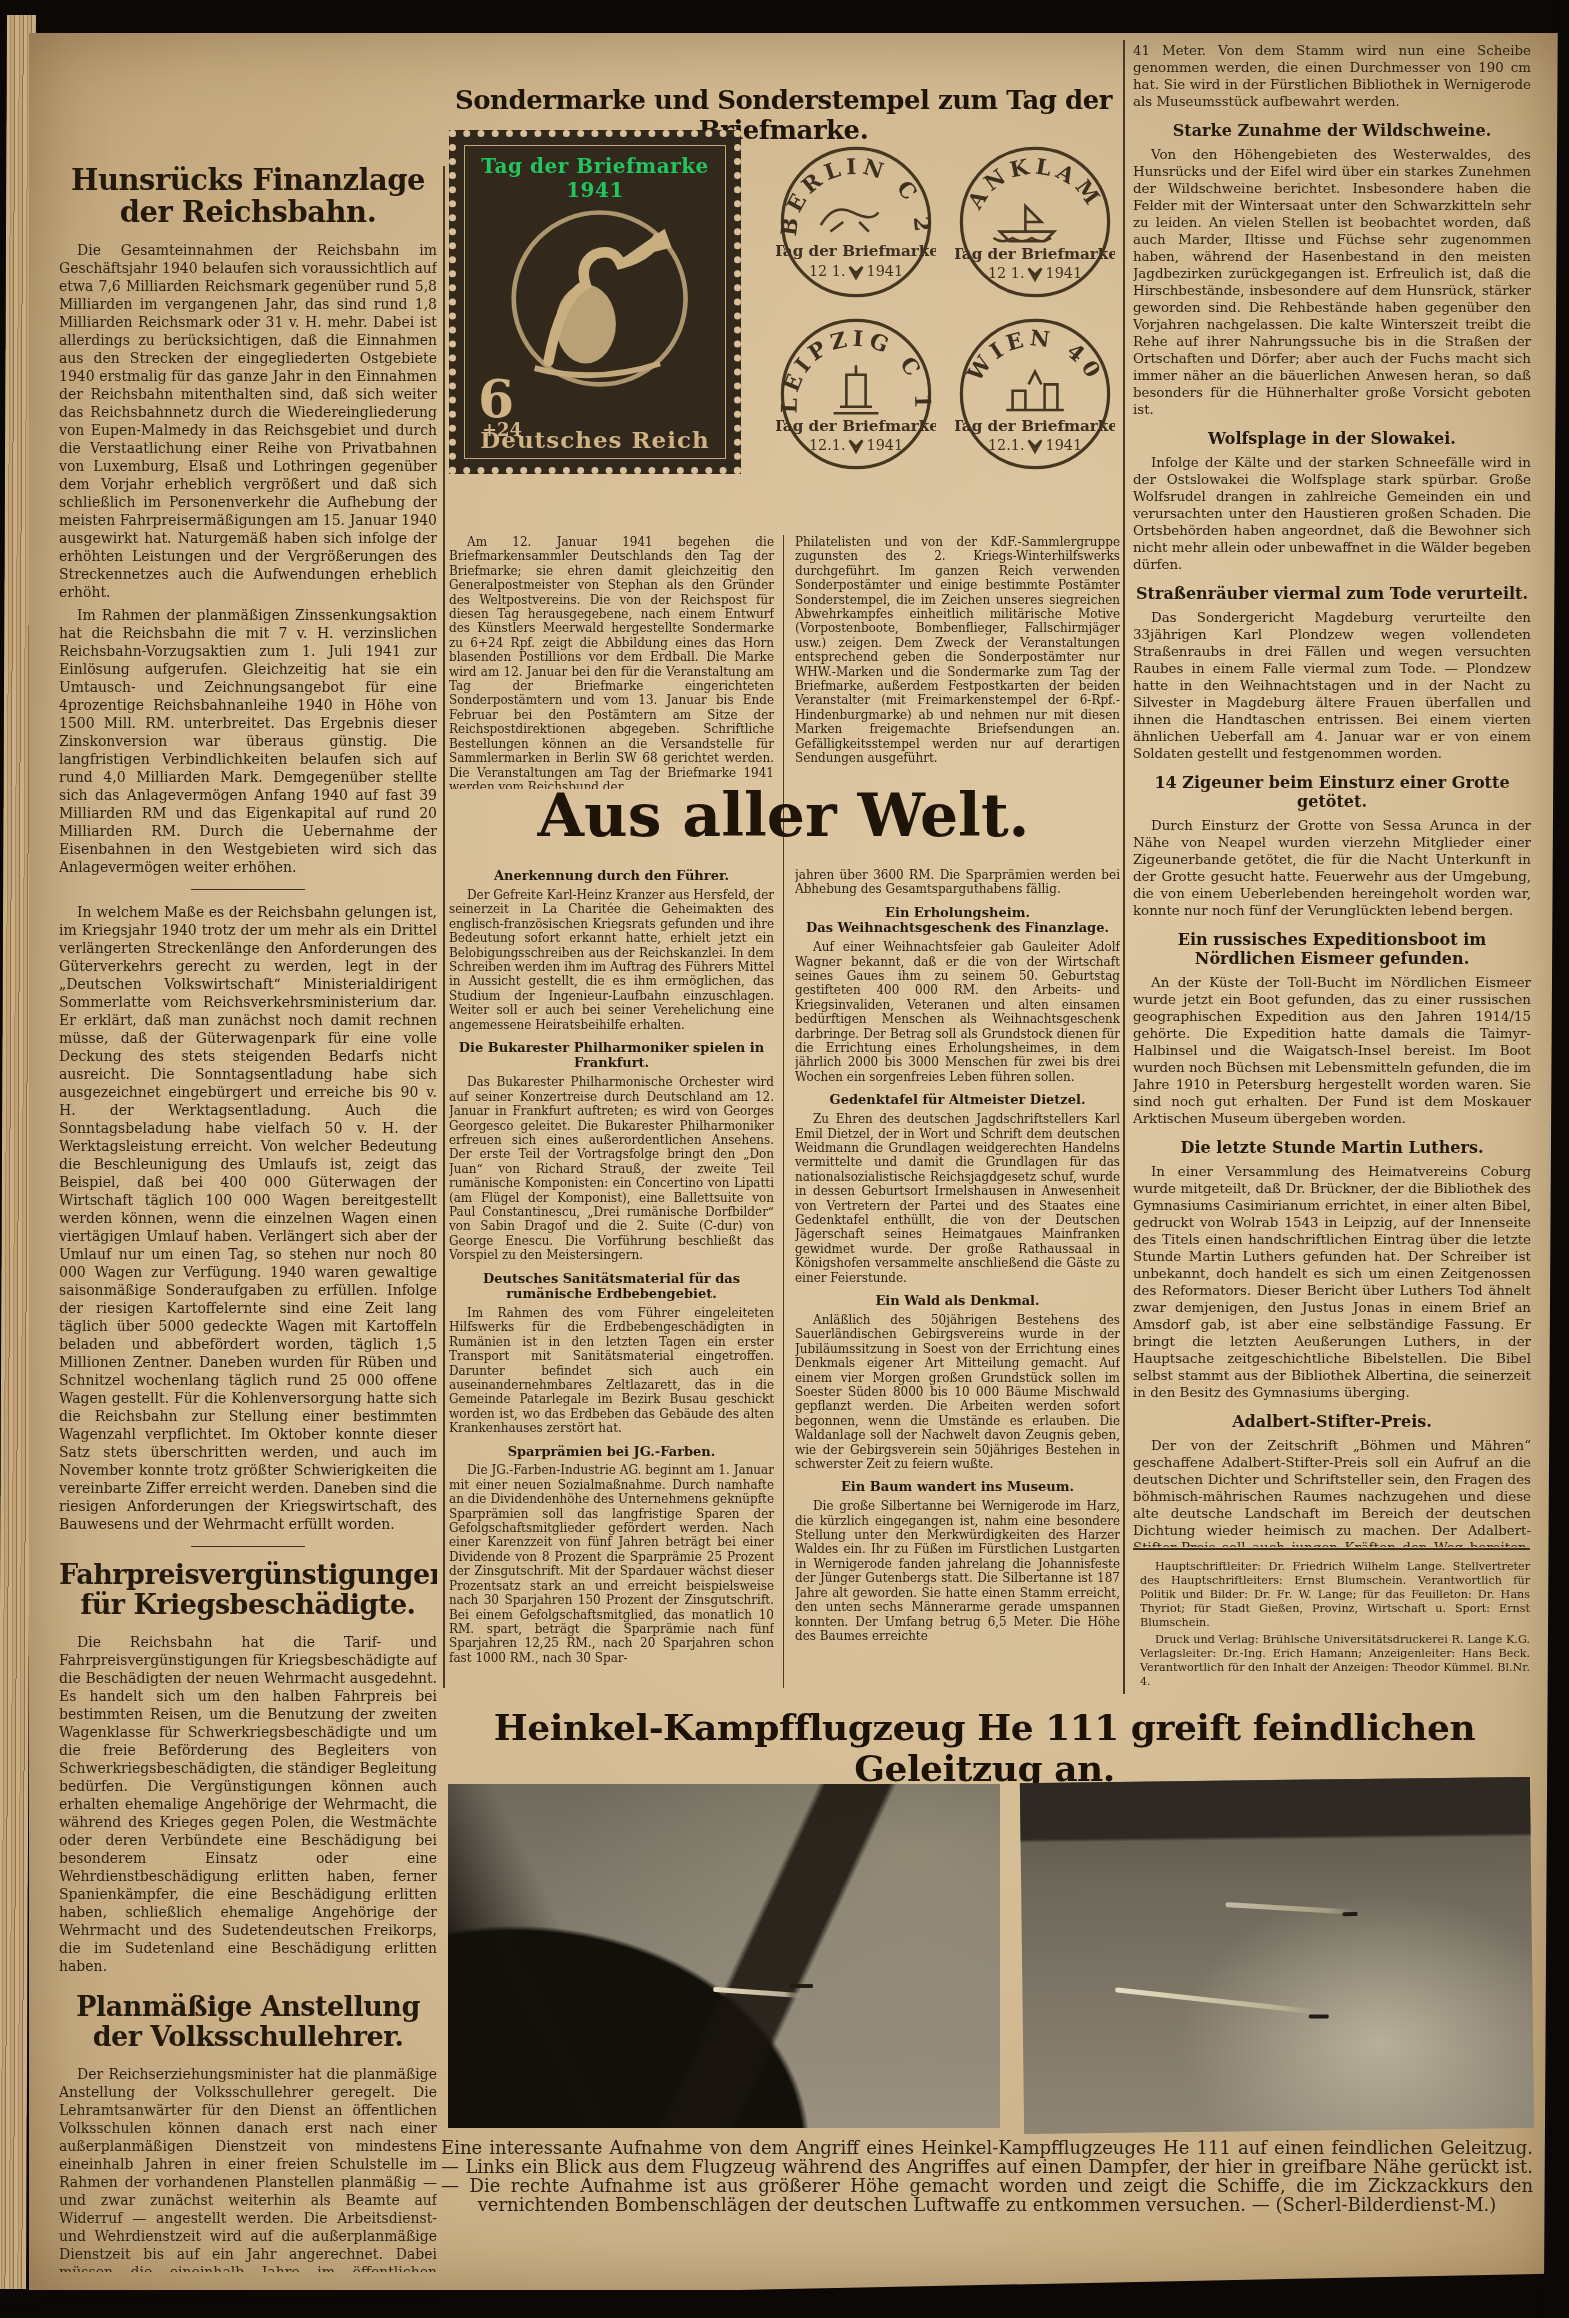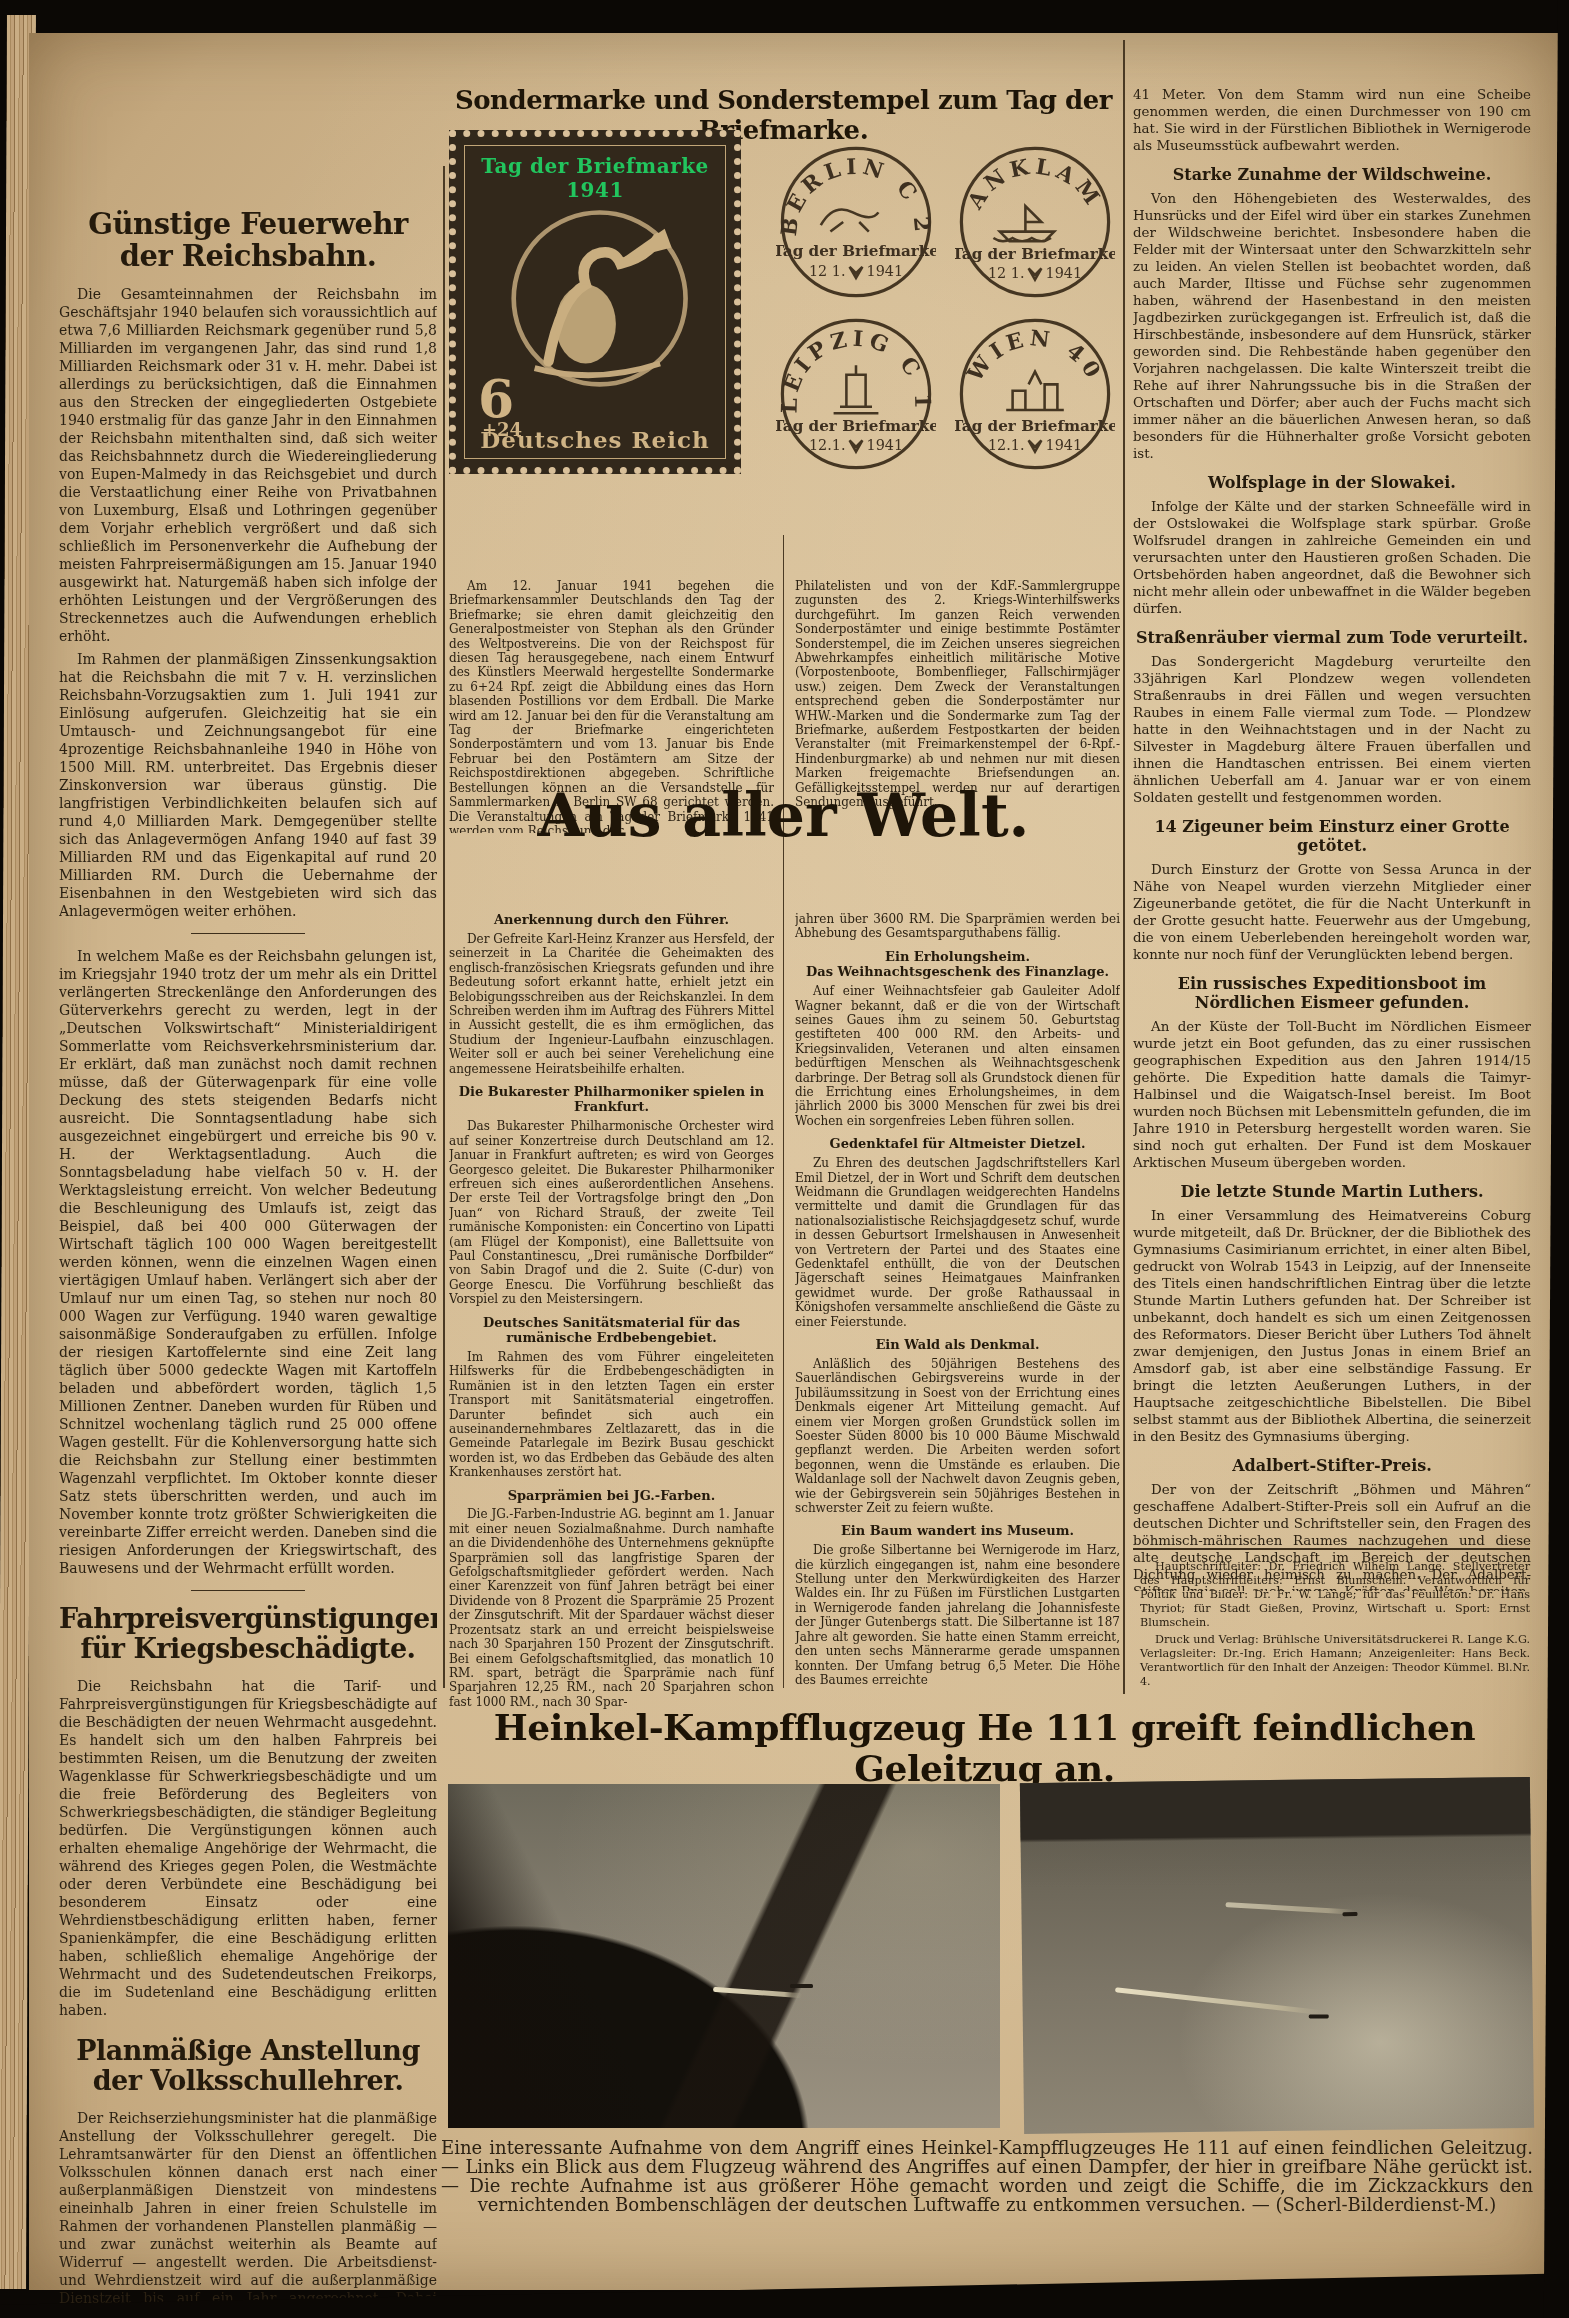--- a/index.html
+++ b/index.html
@@ -19,21 +19,21 @@
     transform:rotate(.25deg);}
   .wedge-bottom{position:absolute;left:-10px;top:2305px;width:1639px;height:99px;background:#0b0805;
     transform:rotate(-1.15deg);transform-origin:left top;}
   .wedge-right{position:absolute;left:1558px;top:-5px;width:40px;height:2334px;background:#0b0805;
     transform:rotate(.35deg);transform-origin:left top;}
   
   .vrule{position:absolute;width:1.5px;background:#4a3a24;}
   .divider-short{width:114px;height:0;border-top:1.5px solid #3c2e1b;margin:13px auto 13px auto;}
   .rule-impressum{position:absolute;left:1133px;top:1548px;width:397px;height:0;border-top:2px solid #3c2e1b;}
   
-  .flowcol{position:absolute;overflow:hidden;margin-top:44px;}
+  .flowcol{position:absolute;overflow:hidden;}
   p.body{margin:0 0 5px 0;text-align:justify;text-indent:18px;}
   .col-left{left:59px;top:164px;width:378px;height:2108px;font-size:14px;line-height:18px;}
   .col-right{left:1133px;top:42px;width:398px;height:1505px;font-size:13.4px;line-height:17px;}
   .wcol{width:325px;height:822px;font-size:12px;line-height:14.4px;}
   .fcol{width:325px;height:254px;font-size:12px;line-height:14.4px;}
   .head-xl{font-weight:bold;text-align:center;margin:0 0 13px 0;color:#241a0c;letter-spacing:-0.5px;}
   .col-left .h1{font-size:29px;line-height:32px;}
   .col-left .h2{font-size:33px;line-height:36px;margin-top:55px;}
   .col-left .h3{font-size:27px;line-height:30px;margin-top:4px;}
   .subhead{font-weight:bold;text-align:center;font-size:16px;line-height:19px;margin:11px 0 6px 0;color:#241a0c;}
@@ -93,21 +93,21 @@
 <div id="page">
   <div class="edge-stack"></div>
   <div class="paper"></div>
 
   <div class="vrule" style="left:443px;top:166px;height:1522px;"></div>
   <div class="vrule" style="left:783px;top:535px;height:1153px;width:1px;"></div>
   <div class="vrule" style="left:1123px;top:40px;height:1654px;"></div>
 
   <div class="flowcol col-left">
     <div>
-      <h2 class="head-xl h1">Günstige Feuerwehr der Reichsbahn.</h2>
+      <h2 class="head-xl h1">Hunsrücks Finanzlage der Reichsbahn.</h2>
       <p class="body">Die Gesamteinnahmen der Reichsbahn im Geschäftsjahr 1940 belaufen sich voraussichtlich auf etwa 7,6 Milliarden Reichsmark gegenüber rund 5,8 Milliarden im vergangenen Jahr, das sind rund 1,8 Milliarden Reichsmark oder 31 v. H. mehr. Dabei ist allerdings zu berücksichtigen, daß die Einnahmen aus den Strecken der eingegliederten Ostgebiete 1940 erstmalig für das ganze Jahr in den Einnahmen der Reichsbahn mitenthalten sind, daß sich weiter das Reichsbahnnetz durch die Wiedereingliederung von Eupen-Malmedy in das Reichsgebiet und durch die Verstaatlichung einer Reihe von Privatbahnen von Luxemburg, Elsaß und Lothringen gegenüber dem Vorjahr erheblich vergrößert und daß sich schließlich im Personenverkehr die Aufhebung der meisten Fahrpreisermäßigungen am 15. Januar 1940 ausgewirkt hat. Naturgemäß haben sich infolge der erhöhten Leistungen und der Vergrößerungen des Streckennetzes auch die Aufwendungen erheblich erhöht.</p>
       <p class="body">Im Rahmen der planmäßigen Zinssenkungsaktion hat die Reichsbahn die mit 7 v. H. verzinslichen Reichsbahn-Vorzugsaktien zum 1. Juli 1941 zur Einlösung aufgerufen. Gleichzeitig hat sie ein Umtausch- und Zeichnungsangebot für eine 4prozentige Reichsbahnanleihe 1940 in Höhe von 1500 Mill. RM. unterbreitet. Das Ergebnis dieser Zinskonversion war überaus günstig. Die langfristigen Verbindlichkeiten belaufen sich auf rund 4,0 Milliarden Mark. Demgegenüber stellte sich das Anlagevermögen Anfang 1940 auf fast 39 Milliarden RM und das Eigenkapital auf rund 20 Milliarden RM. Durch die Uebernahme der Eisenbahnen in den Westgebieten wird sich das Anlagevermögen weiter erhöhen.</p>
     </div>
     <div class="divider-short"></div>
     <div>
       <p class="body">In welchem Maße es der Reichsbahn gelungen ist, im Kriegsjahr 1940 trotz der um mehr als ein Drittel verlängerten Streckenlänge den Anforderungen des Güterverkehrs gerecht zu werden, legt in der „Deutschen Volkswirtschaft“ Ministerialdirigent Sommerlatte vom Reichsverkehrsministerium dar. Er erklärt, daß man zunächst noch damit rechnen müsse, daß der Güterwagenpark für eine volle Deckung des stets steigenden Bedarfs nicht ausreicht. Die Sonntagsentladung habe sich ausgezeichnet eingebürgert und erreiche bis 90 v. H. der Werktagsentladung. Auch die Sonntagsbeladung habe vielfach 50 v. H. der Werktagsleistung erreicht. Von welcher Bedeutung die Beschleunigung des Umlaufs ist, zeigt das Beispiel, daß bei 400 000 Güterwagen der Wirtschaft täglich 100 000 Wagen bereitgestellt werden können, wenn die einzelnen Wagen einen viertägigen Umlauf haben. Verlängert sich aber der Umlauf nur um einen Tag, so stehen nur noch 80 000 Wagen zur Verfügung. 1940 waren gewaltige saisonmäßige Sonderaufgaben zu erfüllen. Infolge der riesigen Kartoffelernte sind eine Zeit lang täglich über 5000 gedeckte Wagen mit Kartoffeln beladen und abbefördert worden, täglich 1,5 Millionen Zentner. Daneben wurden für Rüben und Schnitzel wochenlang täglich rund 25 000 offene Wagen gestellt. Für die Kohlenversorgung hatte sich die Reichsbahn zur Stellung einer bestimmten Wagenzahl verpflichtet. Im Oktober konnte dieser Satz stets überschritten werden, und auch im November konnte trotz größter Schwierigkeiten die vereinbarte Ziffer erreicht werden. Daneben sind die riesigen Anforderungen der Kriegswirtschaft, des Bauwesens und der Wehrmacht erfüllt worden.</p>
     </div>
     <div class="divider-short"></div>
     <div>
       <h2 class="head-xl h3">Fahrpreisvergünstigungen für Kriegsbeschädigte.</h2>

